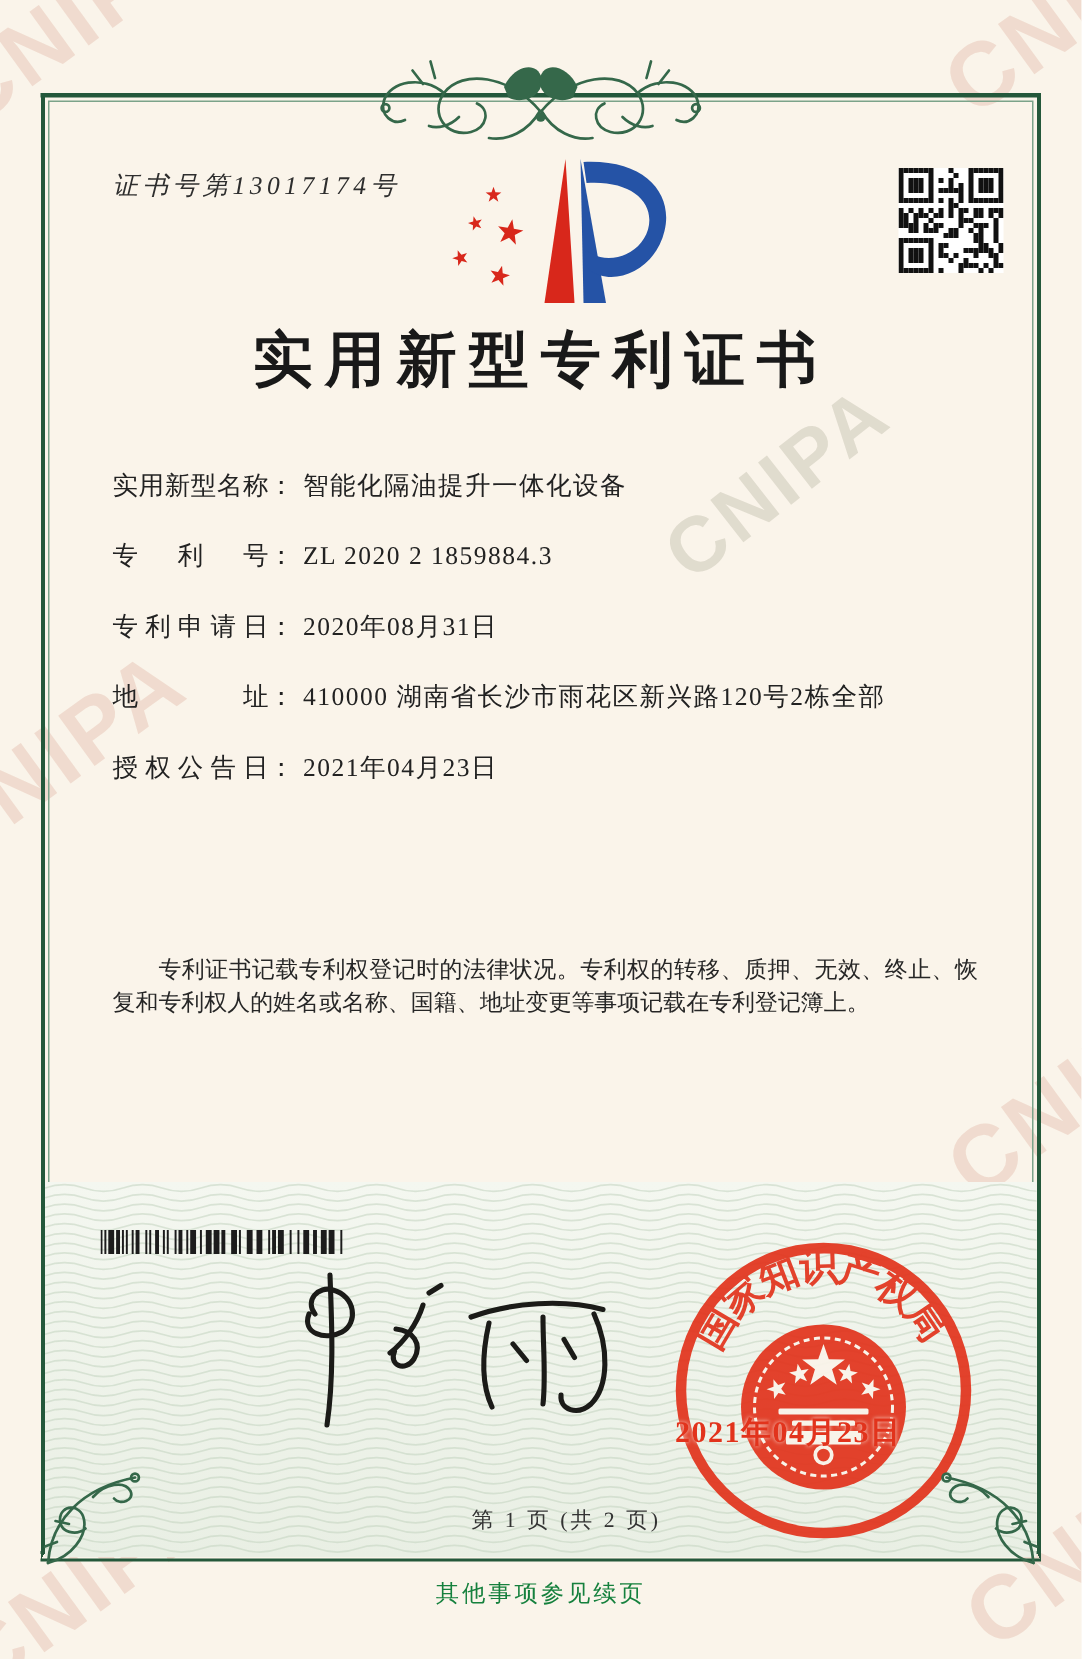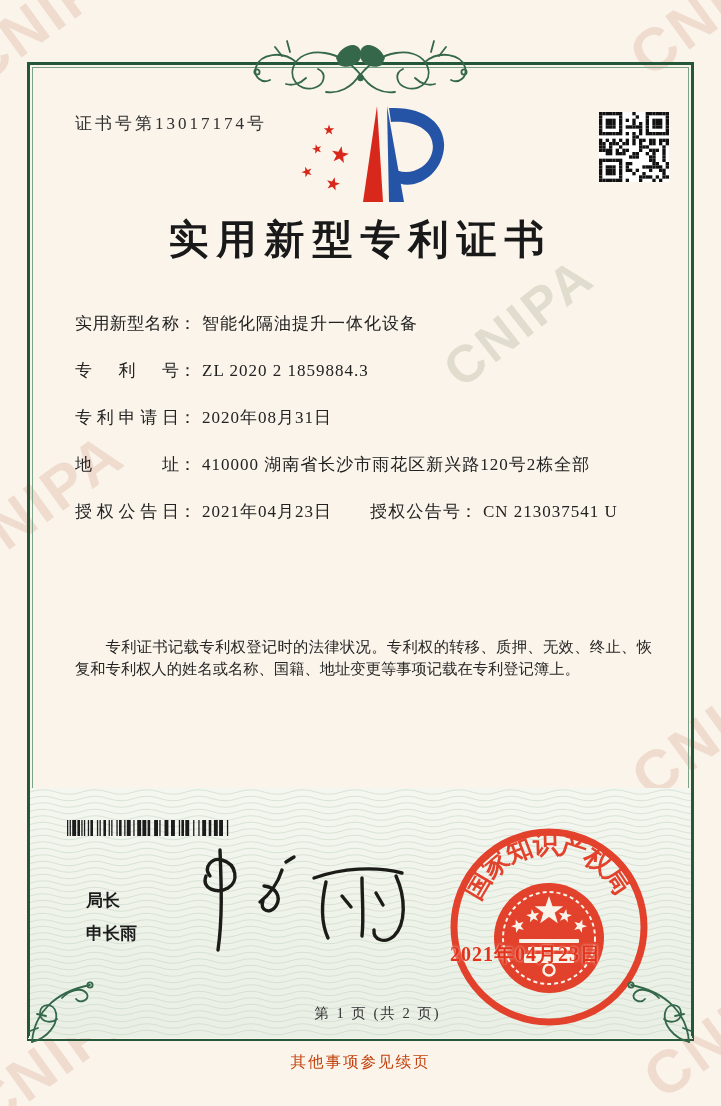--- a/index.html
+++ b/index.html
@@ -8,21 +8,21 @@
   
   .wm{position:absolute;font-family:"Liberation Sans","DejaVu Sans",sans-serif;
       font-weight:bold;font-size:60px;letter-spacing:3px;transform:rotate(-36deg);
       color:rgba(221,170,153,0.33);white-space:nowrap;pointer-events:none;}
   .wm.gray{color:rgba(189,187,168,0.42);font-size:52px;transform:rotate(-38deg);}
   
   .frame{position:absolute;left:27px;top:62px;width:667px;height:979px;box-sizing:border-box;
          border:3px solid #24583b;border-bottom:7px double #24583b;}
   .frame-inner{position:absolute;left:2px;top:2px;right:2px;bottom:2px;border:1px solid #7ba38a;}
   
-  .cert-no{position:absolute;left:75px;top:112px;font-size:17px;letter-spacing:3px;color:#2e2e2e;}
+  .cert-no{position:absolute;left:75px;top:112px;font-size:17px;letter-spacing:3px;color:#2e2e2e;font-style:italic;}
   .logo{position:absolute;left:293px;top:102px;width:152px;height:104px;}
   .qr{position:absolute;left:599px;top:112px;width:70px;height:70px;background:#fff;}
   .title{position:absolute;left:0;top:212px;width:100%;text-align:center;font-size:40px;
          font-weight:bold;letter-spacing:8px;color:#191919;}
   
   .fields{position:absolute;left:75px;top:312px;width:580px;font-size:17px;}
   .frow{position:relative;height:24px;margin-bottom:23px;white-space:nowrap;}
   .lbl{display:inline-block;width:104px;text-align:justify;text-align-last:justify;
        vertical-align:bottom;letter-spacing:0;}
   .colon{display:inline-block;}
@@ -41,21 +41,21 @@
   .signer{position:absolute;left:86px;top:884px;font-family:"Liberation Sans","DejaVu Sans",sans-serif;
           font-weight:bold;font-size:17px;color:#1c1c1c;line-height:33px;}
   .signature{position:absolute;left:190px;top:846px;width:220px;height:112px;}
   .seal{position:absolute;left:446px;top:824px;width:206px;height:206px;}
   .seal-date{position:absolute;left:450px;top:941px;font-size:20px;font-weight:bold;color:#e2331c;
              letter-spacing:1px;font-family:"Liberation Serif","DejaVu Serif",serif;
              text-shadow:0 0 3px rgba(250,246,236,.85);white-space:nowrap;}
   .page-no{position:absolute;left:0;top:1004px;width:721px;text-align:center;font-size:14.5px;
            letter-spacing:2px;color:#333;margin-left:17px;}
   .footer-note{position:absolute;left:0;top:1052px;width:721px;text-align:center;font-size:15.5px;
-               letter-spacing:2px;color:#c2410c;}
+               letter-spacing:2px;color:#15803d;}
   .orn-top{position:absolute;left:240px;top:34px;width:241px;height:74px;}
   .orn-corner{position:absolute;width:82px;height:72px;}
   .orn-bl{left:26px;top:976px;}
   .orn-br{left:613px;top:976px;transform:scaleX(-1);}
 </style>
 </head>
 <body>
 
 <div class="page">
 
@@ -357,23 +357,20 @@
       <span class="lbl">专利号</span><span class="colon">：</span><span class="val">ZL 2020 2 1859884.3</span>
     </div>
     <div class="frow">
       <span class="lbl">专利申请日</span><span class="colon">：</span><span class="val">2020年08月31日</span>
     </div>
     <div class="frow">
       <span class="lbl">地址</span><span class="colon">：</span><span class="val">410000 湖南省长沙市雨花区新兴路120号2栋全部</span>
     </div>
     <div class="frow">
       <span class="lbl">授权公告日</span><span class="colon">：</span><span class="val">2021年04月23日</span>
-      <span class="grant2">
-        <span class="lbl">授权公告号</span><span class="colon">：</span><span class="val">CN 213037541 U</span>
-      </span>
     </div>
   </div>
 
   <div class="paras">
     <p>专利证书记载专利权登记时的法律状况。专利权的转移、质押、无效、终止、恢复和专利权人的姓名或名称、国籍、地址变更等事项记载在专利登记簿上。</p>
   </div>
 
   <svg class="barcode" id="barcode" viewBox="0 0 166 16">
       <rect x="0" y="0" width="1.3" height="16" fill="#1c1c1c"></rect>
       <rect x="2.6" y="0" width="1.3" height="16" fill="#1c1c1c"></rect>
@@ -405,24 +402,20 @@
       <rect x="118.30000000000003" y="0" width="3.9" height="16" fill="#1c1c1c"></rect>
       <rect x="126.10000000000002" y="0" width="1.3" height="16" fill="#1c1c1c"></rect>
       <rect x="131.3" y="0" width="1.3" height="16" fill="#1c1c1c"></rect>
       <rect x="135.20000000000002" y="0" width="3.9" height="16" fill="#1c1c1c"></rect>
       <rect x="141.70000000000002" y="0" width="2.6" height="16" fill="#1c1c1c"></rect>
       <rect x="146.9" y="0" width="3.9" height="16" fill="#1c1c1c"></rect>
       <rect x="152.1" y="0" width="3.9" height="16" fill="#1c1c1c"></rect>
       <rect x="159.9" y="0" width="1.3" height="16" fill="#1c1c1c"></rect>
     </svg>
 
-  <div class="signer">
-    <div>局长</div>
-    <div>申长雨</div>
-  </div>
 
   <svg class="signature" viewBox="0 0 220 112">
     <g fill="none" stroke="#1b1b18" stroke-width="3.4" stroke-linecap="round">
       <path d="M30,4 C31,32 33,70 28,104"></path>
       <path d="M20,30 C13,21 22,11 32,14 C47,18 49,36 38,42 C27,48 11,43 16,30"></path>
       <path d="M92,24 C88,37 79,49 70,56"></path>
       <path d="M74,40 C85,41 92,50 86,60 C80,69 69,64 73,55"></path>
       <path d="M96,16 l8,-5"></path>
       <path d="M124,32 C152,22 186,20 212,27"></path>
       <path d="M136,36 C131,58 131,77 138,92"></path>

